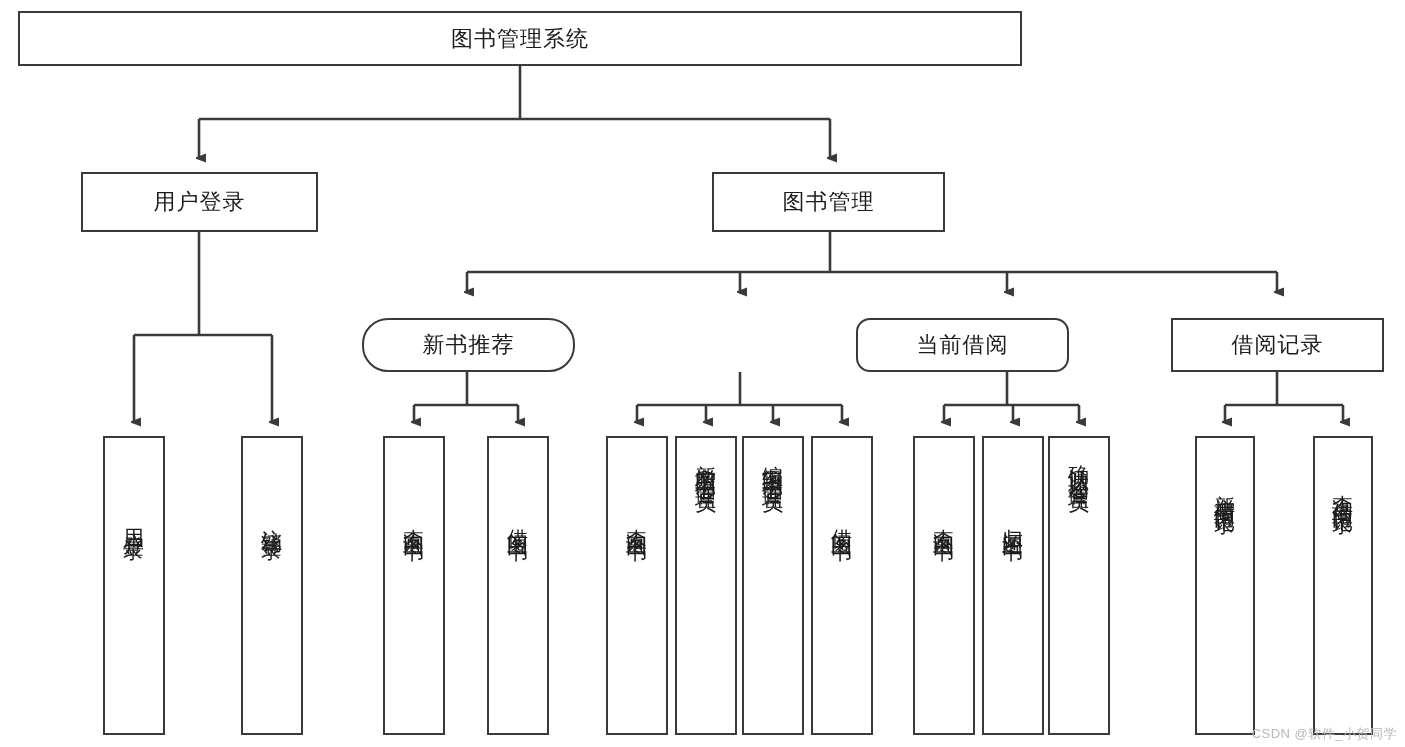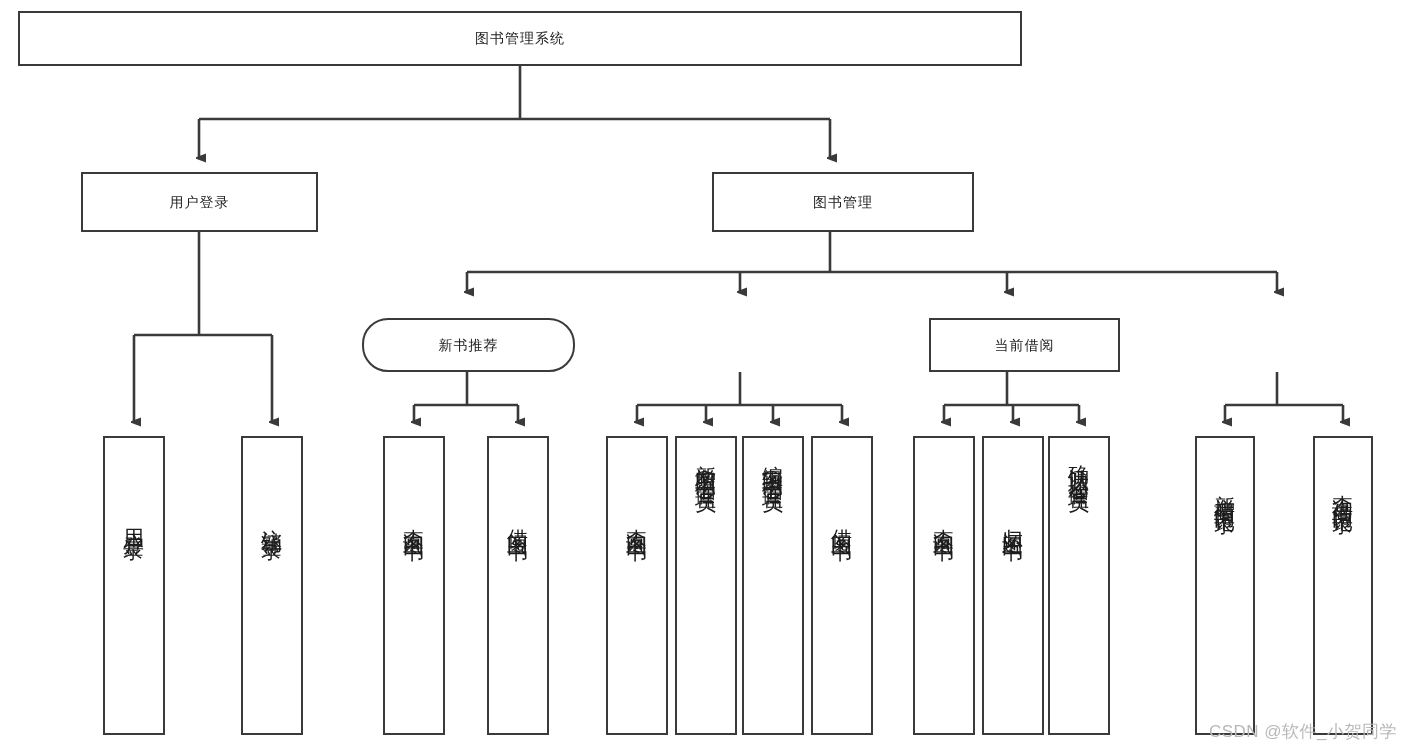--- a/index.html
+++ b/index.html
@@ -28,21 +28,21 @@
     position: absolute;
     box-sizing: border-box;
     border: 2.5px solid #3a3a3a;
     background: #ffffff;
     display: flex;
     align-items: center;
     justify-content: center;
     color: #1c1c1c;
   }
   .node .lbl {
-    font-size: 14px;
+    font-size: 22px;
     line-height: 1.15;
     letter-spacing: 1px;
     white-space: nowrap;
   }
   .node.vertical {
     align-items: flex-start;
     justify-content: center;
     padding-top: 6px;
   }
   .node.vertical .lbl {
@@ -60,21 +60,21 @@
   .node.vertical.top .lbl {
     margin-top: 4px;
   }
   .node.vertical.upper .lbl {
     margin-top: 34px;
   }
   #watermark {
     position: absolute;
     right: 8px;
     bottom: 4px;
-    font-size: 17px;
+    font-size: 13px;
     color: #b8b8b8;
     letter-spacing: 0.5px;
     white-space: nowrap;
   }
 </style>
 </head>
 <body>
 
 <div id="canvas">
 
@@ -128,29 +128,32 @@
     </g>
   </svg>
 
   <div class="node" style="left:18px; top:11px; width:1004px; height:55px;">
     <span class="lbl">图书管理系统</span>
   </div>
 
   <div class="node" style="left:81px; top:172px; width:237px; height:60px;">
     <span class="lbl">用户登录</span>
   </div>
-  <div class="node" style="left:712px; top:172px; width:262px; height:60px;">
+  <div class="node" style="left:712px; top:172px; width:233px; height:60px;">
     <span class="lbl">图书管理</span>
   </div>
 
   <div class="node" style="left:362px; top:318px; width:213px; height:54px;border-radius:26px;">
     <span class="lbl">新书推荐</span>
   </div>
-  <div class="node" style="left:929px; top:318px; width:191px; height:54px;">
+  <div class="node" style="left:856px; top:318px; width:213px; height:54px;border-radius:14px;">
     <span class="lbl">当前借阅</span>
+  </div>
+  <div class="node" style="left:1171px; top:318px; width:213px; height:54px;">
+    <span class="lbl">借阅记录</span>
   </div>
 
   <div class="node vertical mid" style="left:103px; top:436px; width:62px; height:299px;">
     <span class="lbl">用户登录</span>
   </div>
   <div class="node vertical mid" style="left:241px; top:436px; width:62px; height:299px;">
     <span class="lbl">注销登录</span>
   </div>
 
   <div class="node vertical mid" style="left:383px; top:436px; width:62px; height:299px;">

